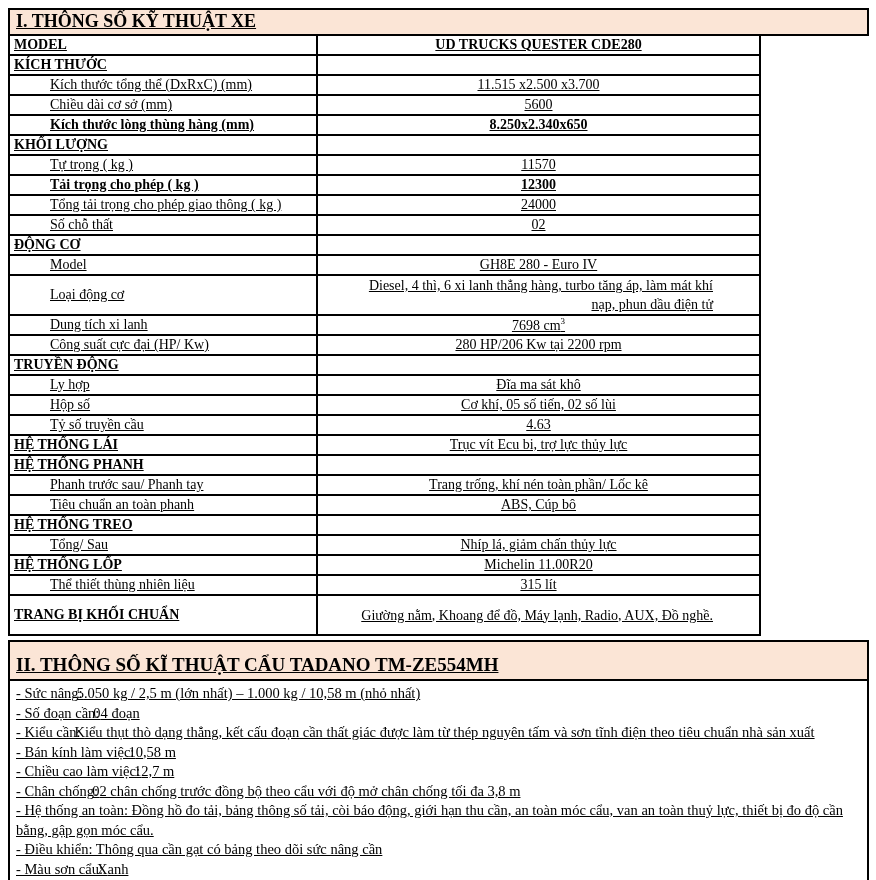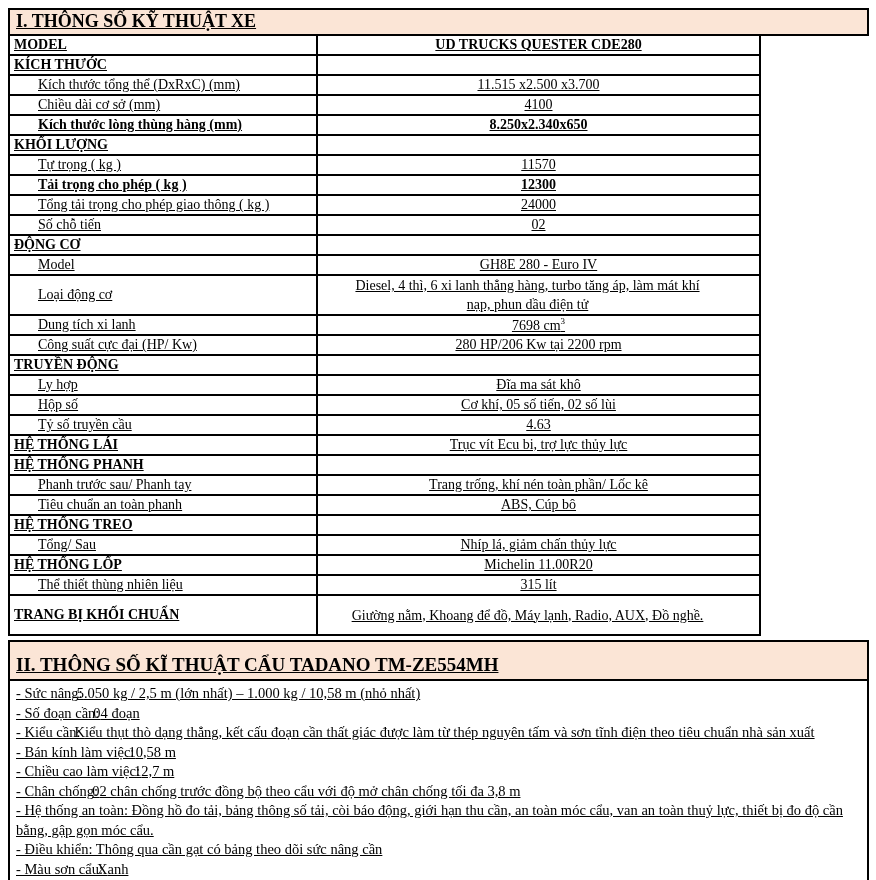--- a/index.html
+++ b/index.html
@@ -27,23 +27,23 @@
   }
   table.spec-table td {
     border:2px solid #000;
     font-size:14px;
     height:18px;
     padding:0 4px;
     overflow:hidden;
     vertical-align:middle;
   }
   td.label { padding-left:6px; }
-  td.label.ind { padding-left:28px; }
+  td.label.ind { padding-left:40px; }
   td.val { text-align:center; }
-  td.val.left { text-align:center; padding-left:24px; }
+  td.val.left { text-align:right; padding-left:24px; }
   tr.tall td { height:38px; }
   tr.tall td.val.left { padding-right:46px; line-height:19px; }
   .b { font-weight:bold; }
   sup { font-size:9px; }
 
   .crane-box {
     border:2px solid #000;
     margin-top:-2px;
     box-sizing:border-box;
     padding:3px 10px 4px 6px;
@@ -74,21 +74,21 @@
         <tr>
           <td class="label b">KÍCH THƯỚC</td>
           <td class="val"></td>
         </tr>
         <tr>
           <td class="label ind">Kích thước tổng thể (DxRxC) (mm)</td>
           <td class="val">11.515 x2.500 x3.700</td>
         </tr>
         <tr>
           <td class="label ind">Chiều dài cơ sở (mm)</td>
-          <td class="val">4100</td>
+          <td class="val">5600</td>
         </tr>
         <tr>
           <td class="label ind b">Kích thước lòng thùng hàng (mm)</td>
           <td class="val b">8.250x2.340x650</td>
         </tr>
         <tr>
           <td class="label b">KHỐI LƯỢNG</td>
           <td class="val"></td>
         </tr>
         <tr>
@@ -97,21 +97,21 @@
         </tr>
         <tr>
           <td class="label ind b">Tải trọng cho phép ( kg )</td>
           <td class="val b">12300</td>
         </tr>
         <tr>
           <td class="label ind">Tổng tải trọng cho phép giao thông ( kg )</td>
           <td class="val">24000</td>
         </tr>
         <tr>
-          <td class="label ind">Số chỗ tiến</td>
+          <td class="label ind">Số chỗ thất</td>
           <td class="val">02</td>
         </tr>
         <tr>
           <td class="label b">ĐỘNG CƠ</td>
           <td class="val"></td>
         </tr>
         <tr>
           <td class="label ind">Model</td>
           <td class="val">GH8E 280 - Euro IV</td>
         </tr>

